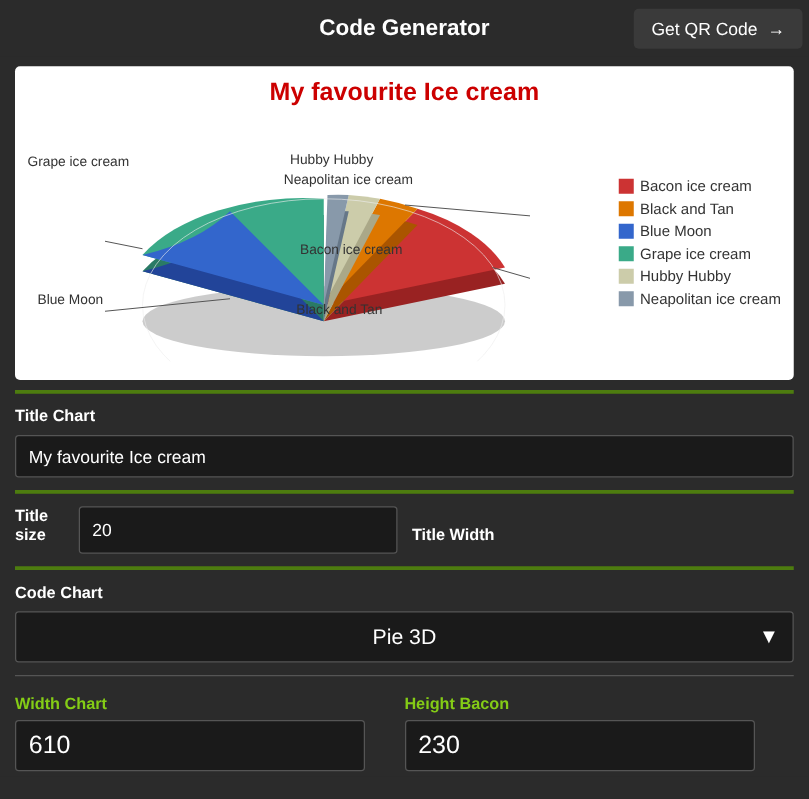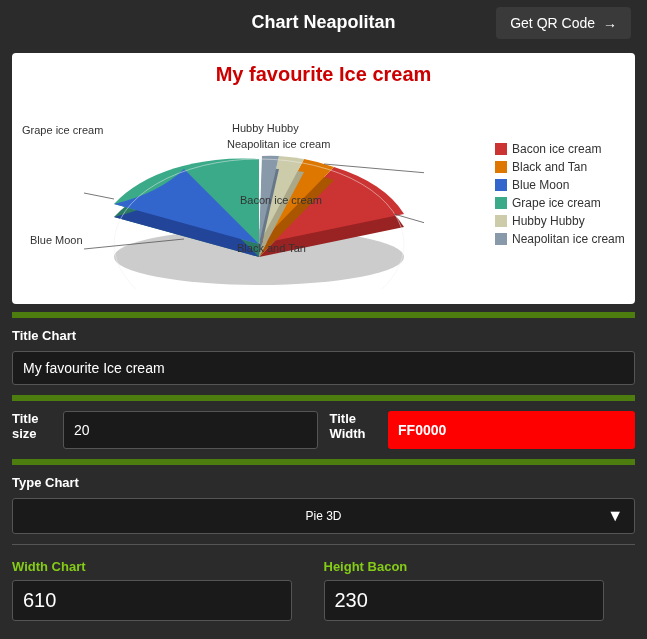--- a/index.html
+++ b/index.html
@@ -20,21 +20,21 @@
       background: #2b2b2b;
       position: relative;
     }
     .header-title {
       font-size: 18px;
       font-weight: bold;
       color: #fff;
     }
     .qr-button {
       position: absolute;
-      right: 16px;
+      right: 5px;
       background: #3a3a3a;
       color: #fff;
       border: none;
       padding: 8px 14px;
       border-radius: 4px;
       cursor: pointer;
       font-size: 14px;
       display: flex;
       align-items: center;
       gap: 8px;
@@ -86,21 +86,21 @@
       flex-shrink: 0;
     }
 
     
     .form-area {
       background: #2b2b2b;
       padding: 0 12px;
     }
 
     .section {
-      border-top: 6px solid #4d7c0f;
+      border-top: 3px solid #4d7c0f;
       padding: 10px 0;
     }
     .section-label {
       font-size: 13px;
       font-weight: bold;
       color: #fff;
       margin-bottom: 8px;
     }
     .input-field {
       width: 100%;
@@ -136,21 +136,21 @@
     
     .dropdown-wrapper {
       position: relative;
     }
     .dropdown-select {
       width: 100%;
       background: #1a1a1a;
       border: 1px solid #555;
       color: #fff;
       padding: 10px 14px;
-      font-size: 12px;
+      font-size: 17px;
       border-radius: 3px;
       appearance: none;
       cursor: pointer;
       text-align: center;
     }
     .dropdown-arrow {
       position: absolute;
       right: 12px;
       top: 50%;
       transform: translateY(-50%);
@@ -185,21 +185,21 @@
       border: 1px solid #555;
       padding: 8px 10px;
       border-radius: 3px;
       width: 90%;
     }
   </style>
 </head>
 <body>
 
 <div class="header">
-  <span class="header-title">Chart Neapolitan</span>
+  <span class="header-title">Code Generator</span>
   <button class="qr-button">
     <span>Get QR Code</span>
     <span>→</span>
   </button>
 </div>
 
 <div class="chart-container">
   <div class="chart-title">My favourite Ice cream</div>
   <div class="chart-area">
     <div class="pie-wrapper">
@@ -287,27 +287,26 @@
   </div>
 
   <div class="section">
     <div class="two-col">
       <div class="field-group">
         <div class="section-label">Title size</div>
         <input class="input-field" type="text" value="20" style="">
       </div>
       <div class="field-group">
         <div class="section-label">Title Width</div>
-        <input class="color-input" type="text" value="FF0000" style="">
       </div>
     </div>
   </div>
 
   <div class="section">
-    <div class="section-label">Type Chart</div>
+    <div class="section-label">Code Chart</div>
     <div class="dropdown-wrapper">
       <select class="dropdown-select">
         <option>Pie 3D</option>
         <option>Pie</option>
         <option>Bar</option>
         <option>Line</option>
       </select>
       <span class="dropdown-arrow">▼</span>
     </div>
   </div>

